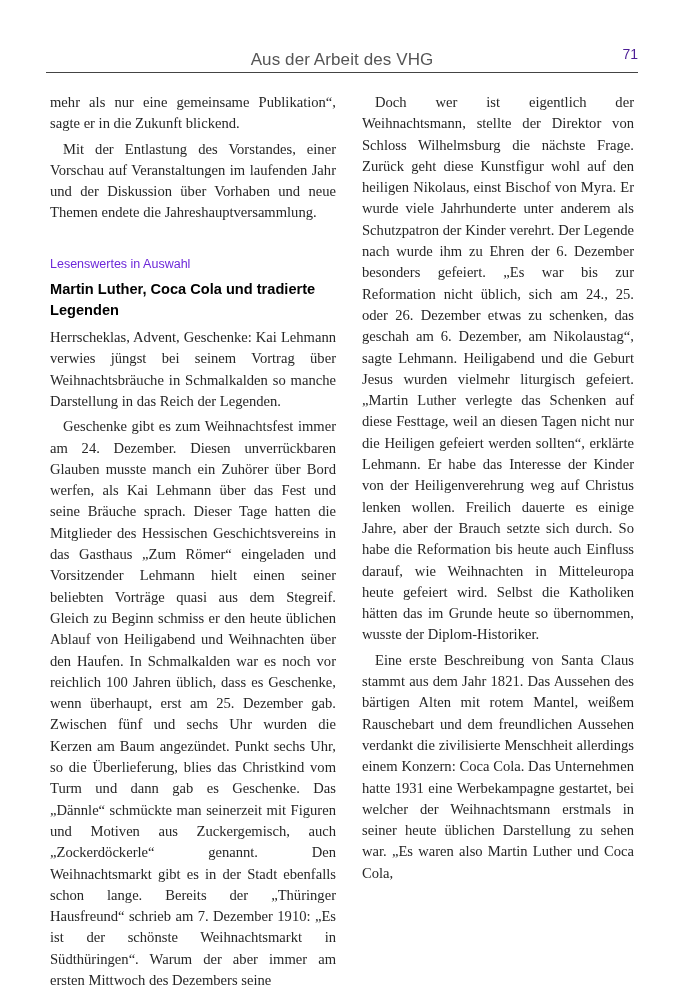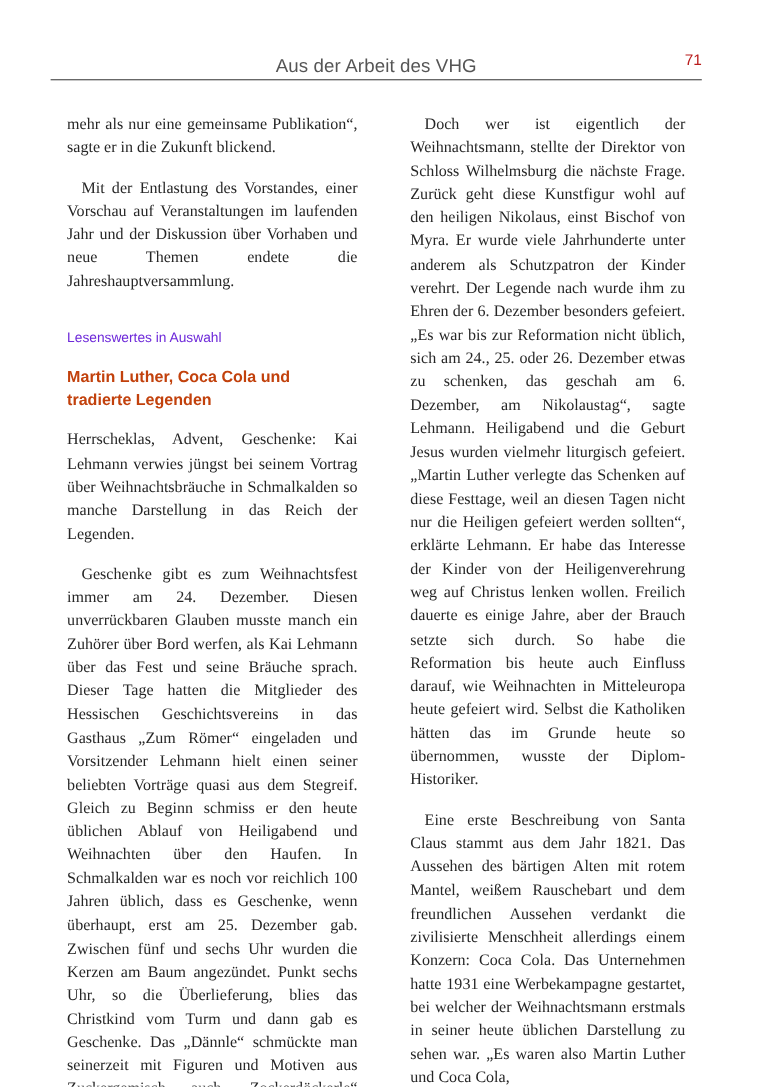--- a/index.html
+++ b/index.html
@@ -1,26 +1,26 @@
 <!DOCTYPE html>
 <html><head>
 <meta charset="utf-8">
 <style>
   html, body { margin: 0; padding: 0; background: #ffffff; }
   body { width: 700px; height: 988px; position: relative; overflow: hidden; color: #222; }
   .header { position: absolute; left: 46px; top: 44px; width: 592px; height: 28px; border-bottom: 1px solid #444; }
   .running-title { position: absolute; left: 0; right: 0; top: 6px; text-align: center; font-family: "Liberation Sans", sans-serif; font-size: 17px; color: #555; letter-spacing: 0.1px; }
-  .page-number { position: absolute; right: 0; top: 2px; font-family: "Liberation Sans", sans-serif; font-size: 14px; color: #b91c1c; }
+  .page-number { position: absolute; right: 0; top: 2px; font-family: "Liberation Sans", sans-serif; font-size: 14px; color: #4c1d95; }
   .col { position: absolute; top: 88px; width: 294px; font-family: "Liberation Serif", serif; font-size: 14.6px; line-height: 21.3px; text-align: justify; color: #262626; }
   .col.left { left: 46px; }
   .col.right { left: 358px; width: 280px; }
-  .col p { margin: 15px; hyphens: manual; }
+  .col p { margin: 4px; hyphens: manual; }
   .col p.indent { text-indent: 13px; }
   .kicker { font-family: "Liberation Sans", sans-serif; font-size: 12.5px; margin-top: 30px !important; margin-bottom: 4px !important; color: #6d28d9; }
-  .headline { font-family: "Liberation Sans", sans-serif; font-size: 14.6px; font-weight: bold; line-height: 21px; margin-bottom: 6px !important; color: #c2410c; text-align: left !important; }
+  .headline { font-family: "Liberation Sans", sans-serif; font-size: 14.6px; font-weight: bold; line-height: 21px; margin-bottom: 6px !important; color: #000000; text-align: left !important; }
 </style>
 </head>
 <body>
 
 <div class="header">
   <div class="running-title">Aus der Arbeit des VHG</div>
   <div class="page-number">71</div>
 </div>
 
 <div class="col left">

